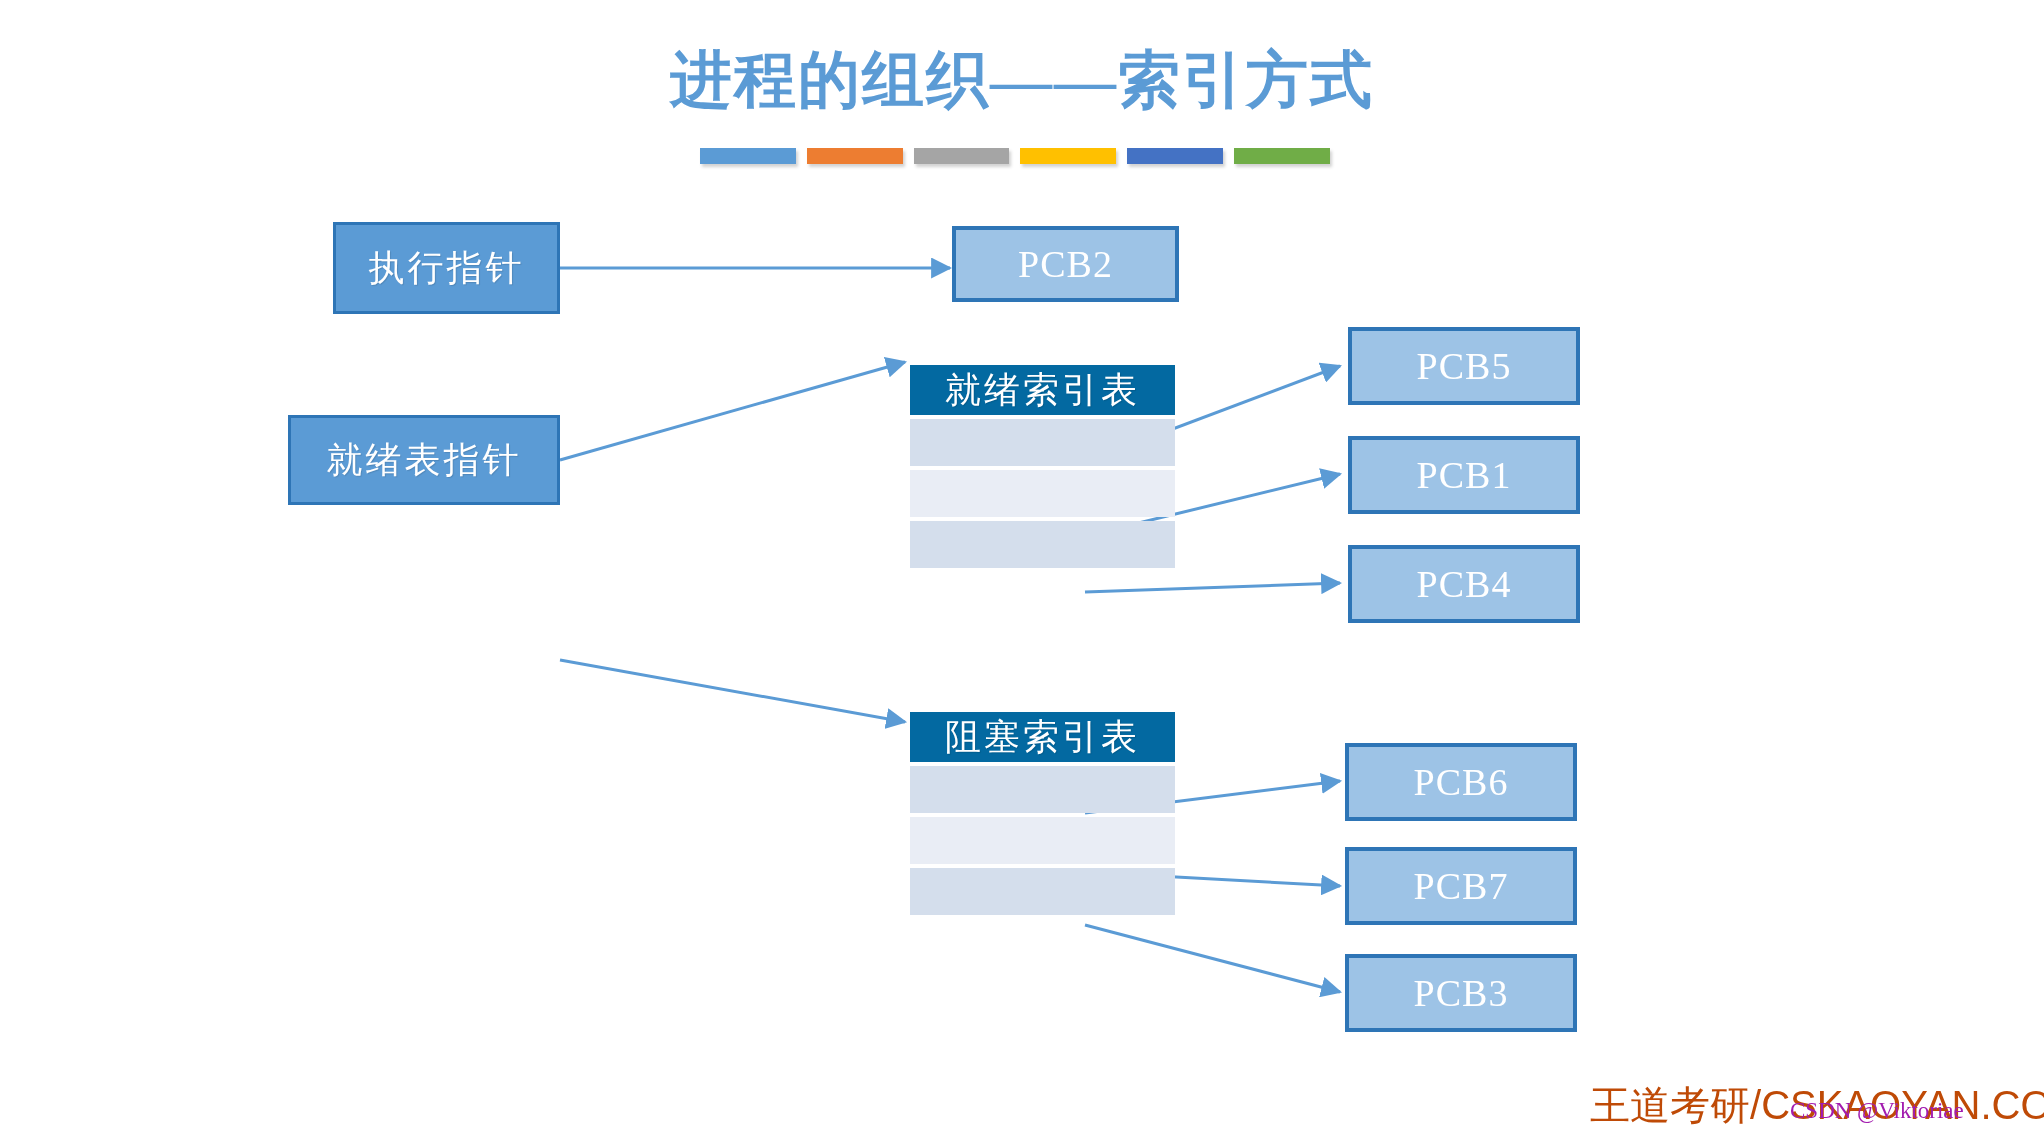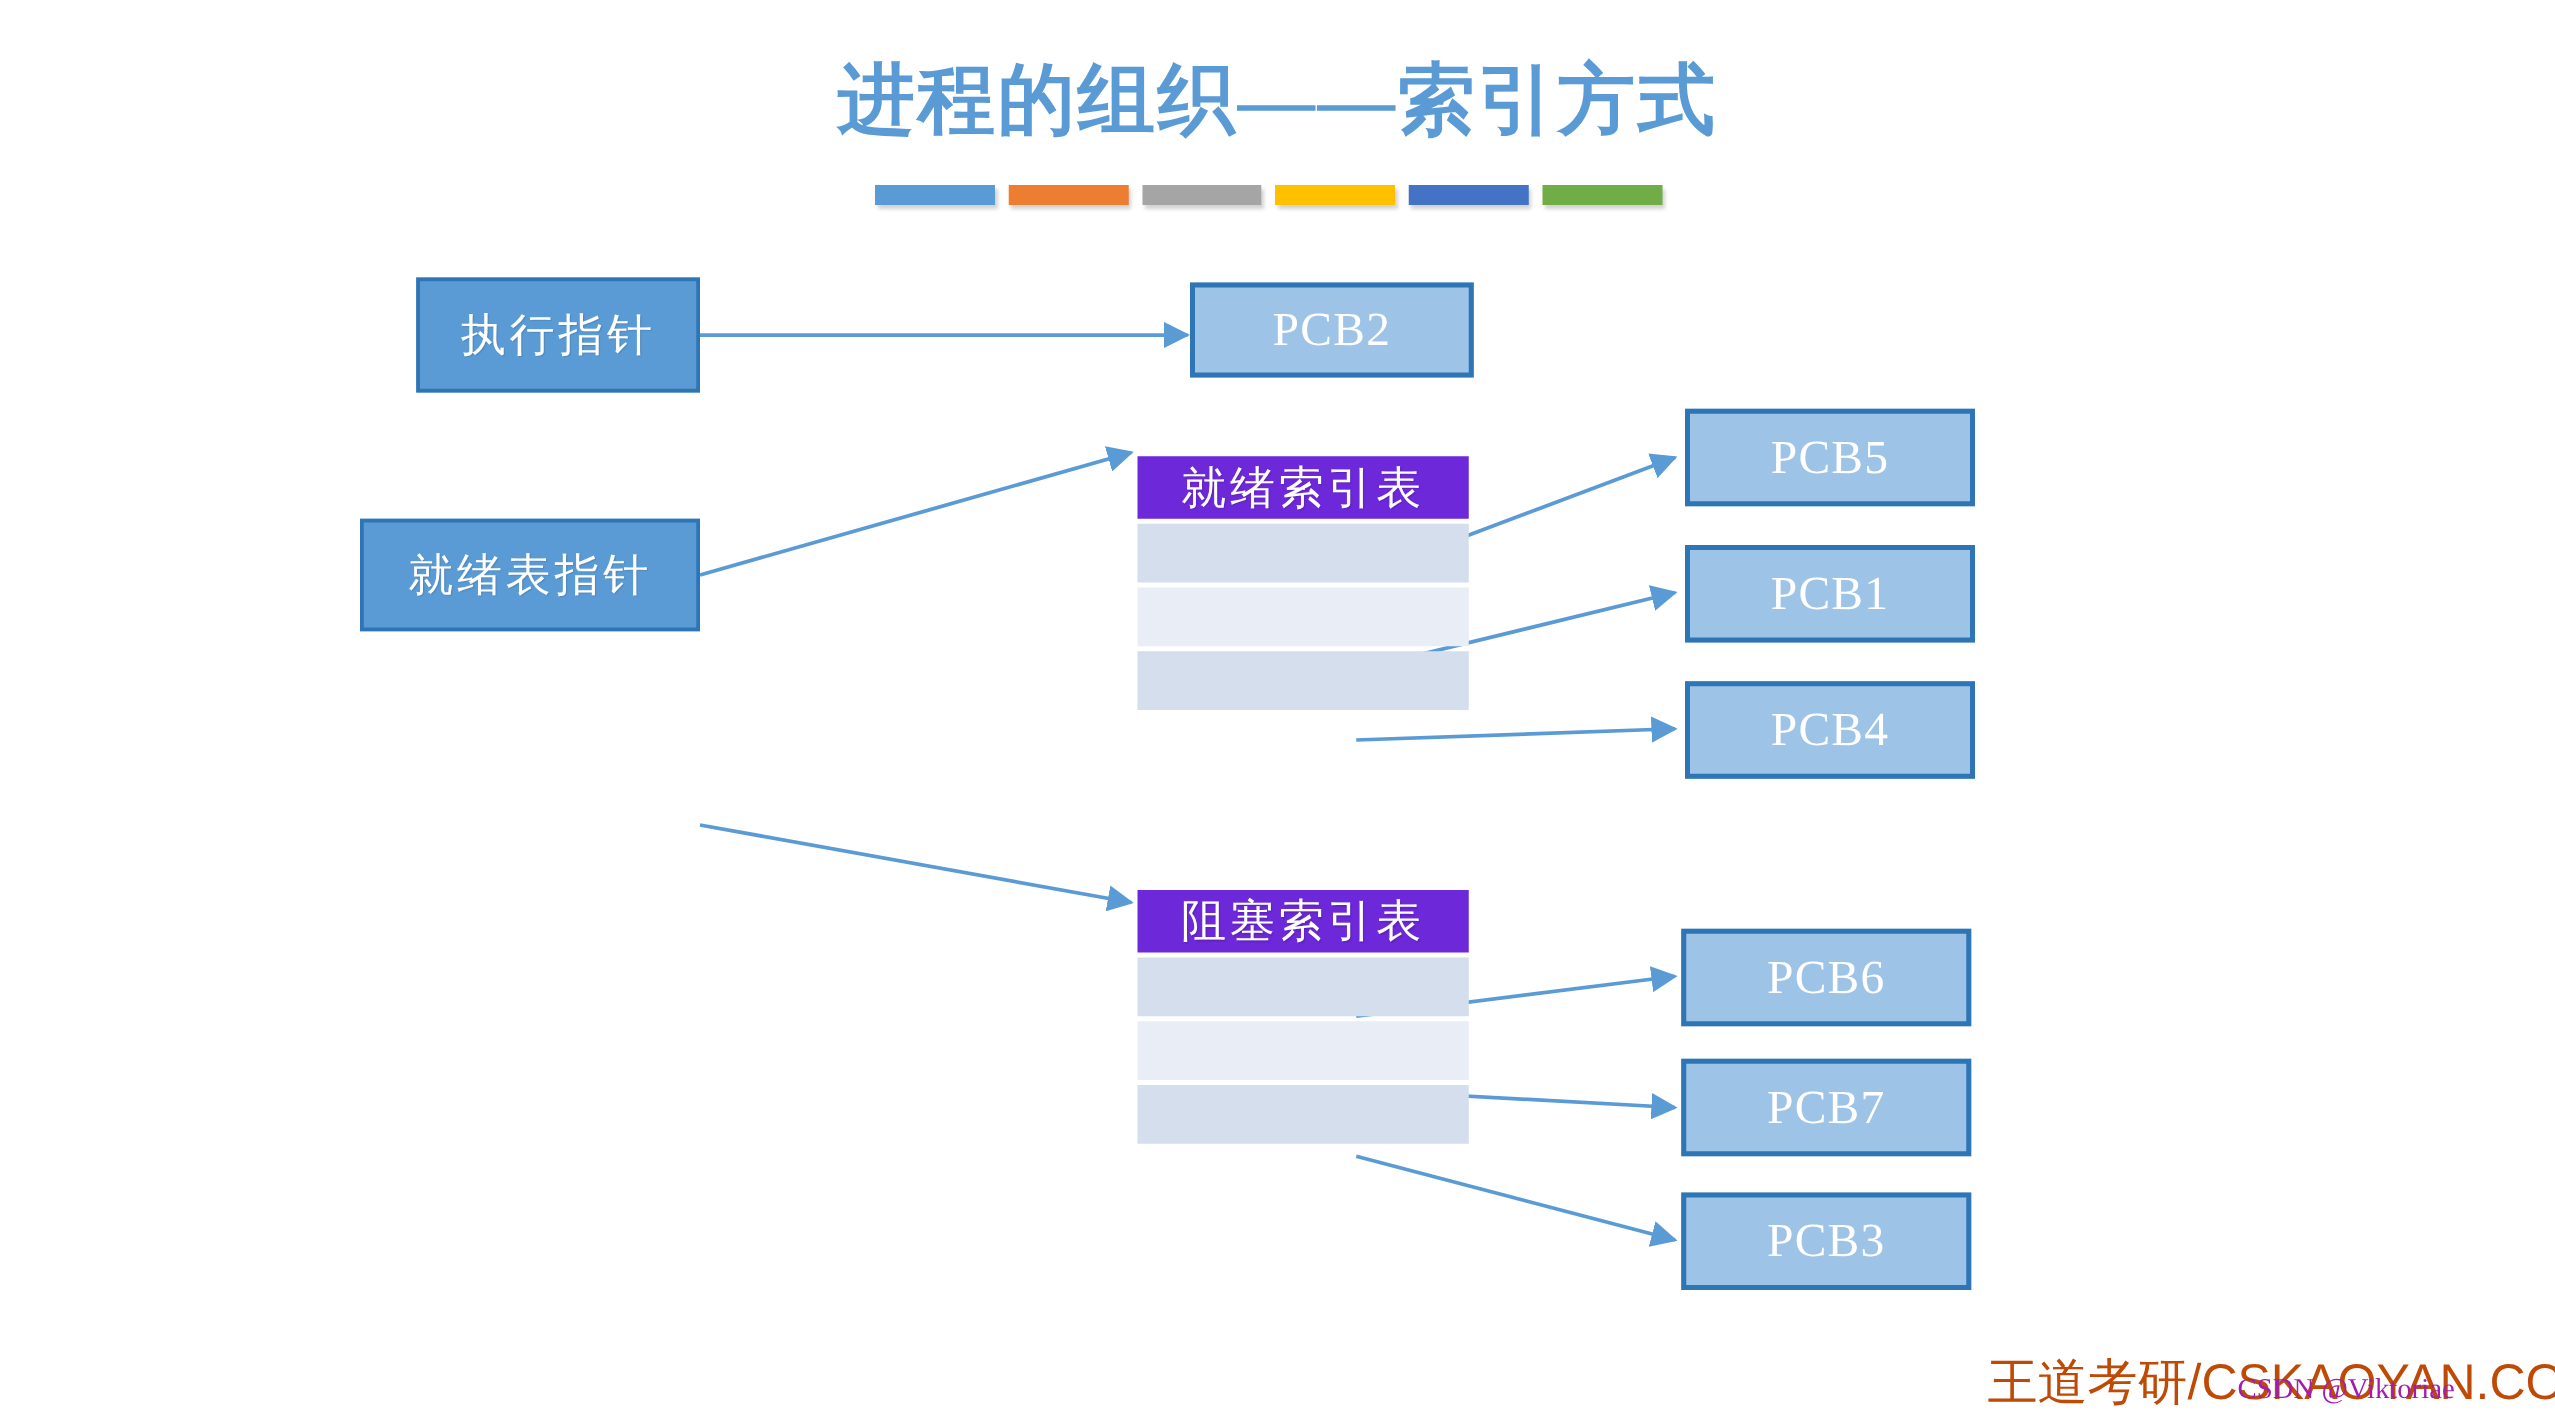--- a/index.html
+++ b/index.html
@@ -77,21 +77,21 @@
     letter-spacing: 1px;
   }
 
   
   .index-table {
     position: absolute;
     width: 265px;
   }
   .index-table .tbl-header {
     height: 50px;
-    background: #6d28d9;
+    background: #0369a1;
     color: #ffffff;
     font-family: "Liberation Serif", "DejaVu Serif", serif;
     font-size: 36px;
     letter-spacing: 3px;
     display: flex;
     align-items: center;
     justify-content: center;
     text-shadow: 1px 1px 1px rgba(0,0,0,0.12);
   }
   .index-table .tbl-row {

